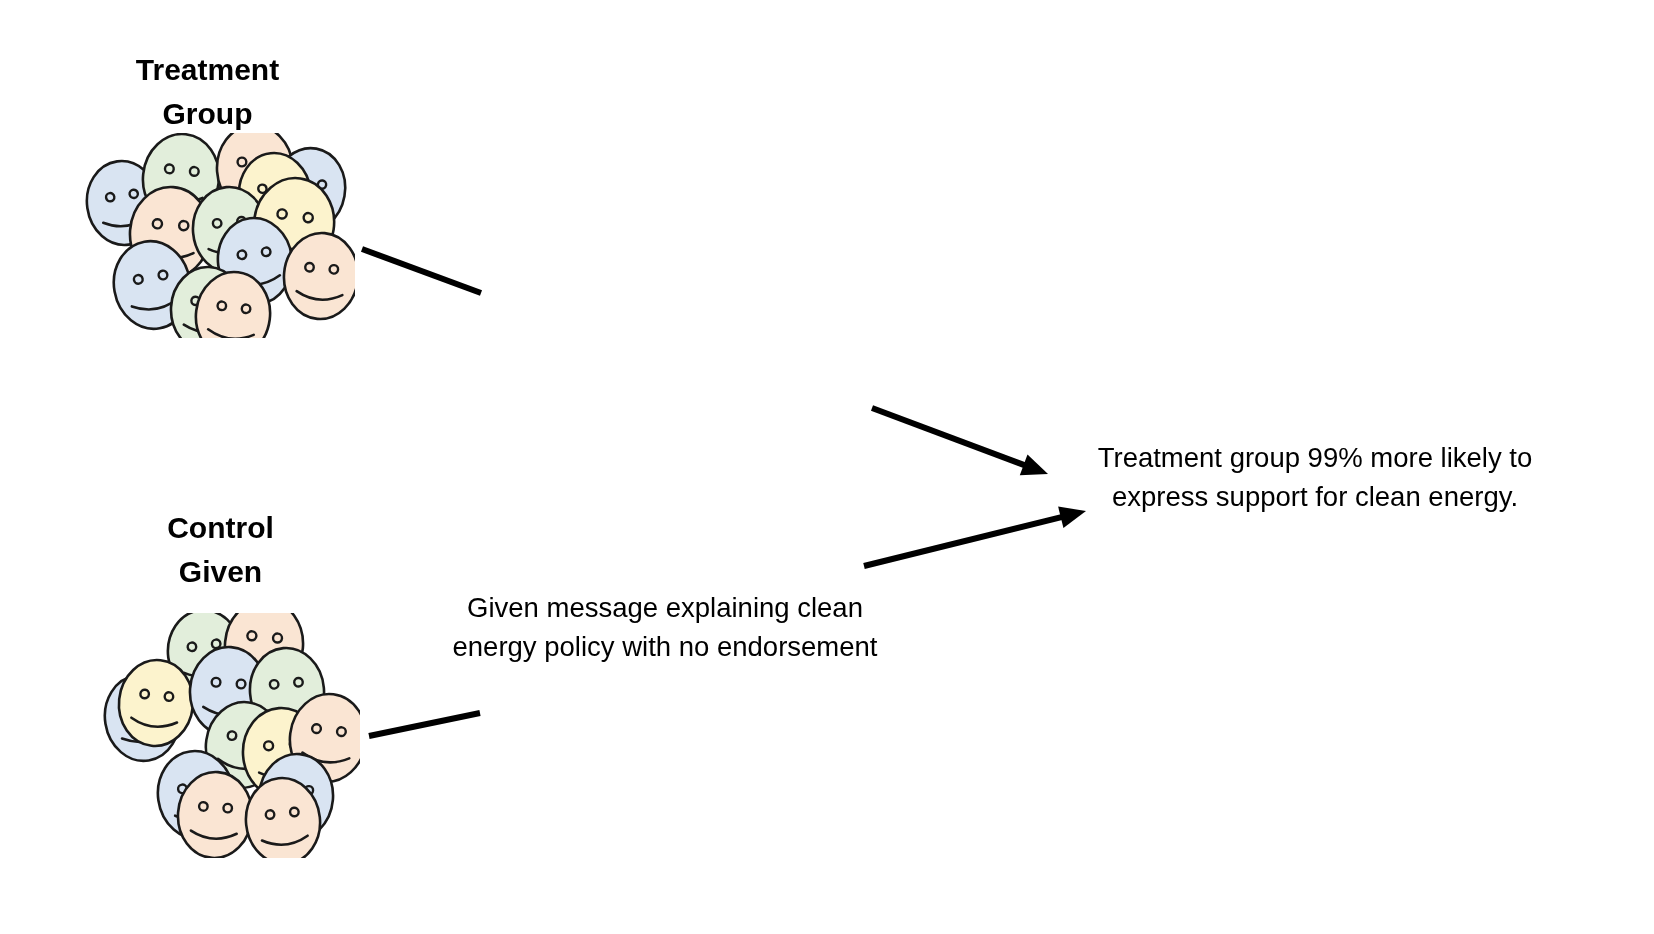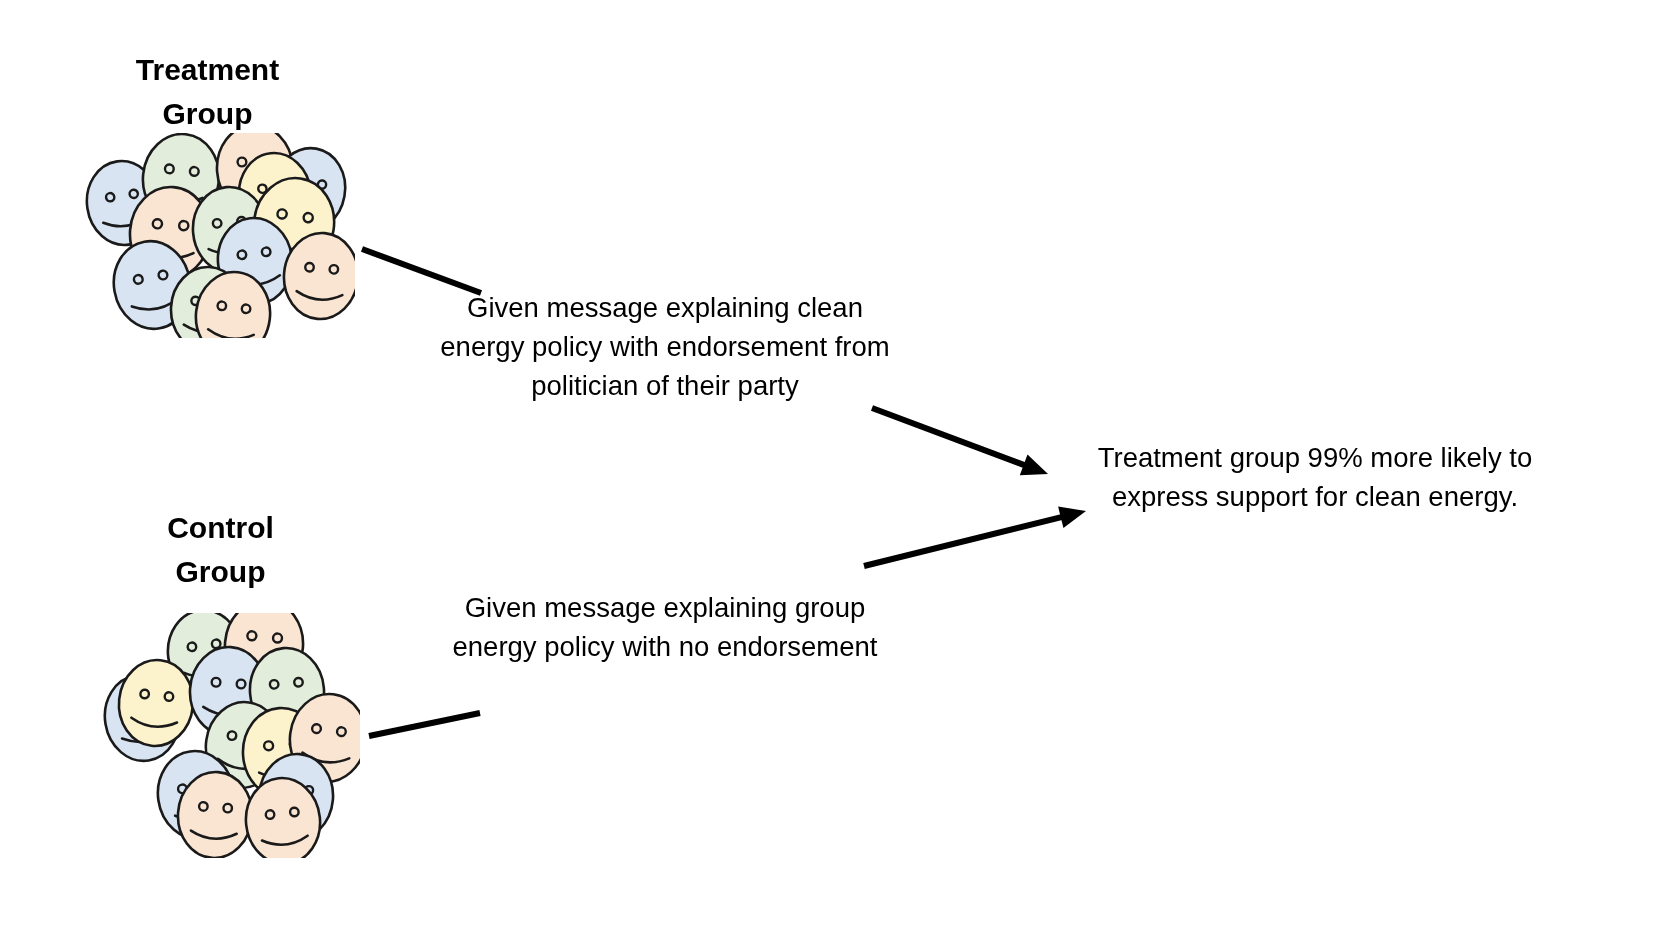--- a/index.html
+++ b/index.html
@@ -41,21 +41,21 @@
 </style>
 </head>
 <body>
 
 <div class="stage">
 
   <div class="group-label" id="treatment-label">Treatment
 Group</div>
 
   <div class="group-label" id="control-label">Control
-Group</div>
+Given</div>
 
   <div class="cluster" id="treatment-cluster">
     <svg id="treatment-svg" width="270" height="205" viewBox="0 0 270 205">
         <g transform="translate(38,70) rotate(-8)">
           <ellipse cx="0" cy="0" rx="36" ry="42" fill="#D9E4F2" stroke="#1A1A1A" stroke-width="2.6"></ellipse>
           <circle cx="-11.88" cy="-7.56" r="4.140000000000001" fill="#D9E4F2" stroke="#1A1A1A" stroke-width="2.4"></circle>
           <circle cx="11.88" cy="-7.56" r="4.140000000000001" fill="#D9E4F2" stroke="#1A1A1A" stroke-width="2.4"></circle>
           <path d="M -22.32 16.8 Q 0 29.4 22.32 16.8" fill="none" stroke="#1A1A1A" stroke-width="2.6" stroke-linecap="round"></path>
         </g>
         <g transform="translate(96,45) rotate(6)">
@@ -209,23 +209,22 @@
         </g>
         <g transform="translate(183,208) rotate(-6)">
           <ellipse cx="0" cy="0" rx="37" ry="43" fill="#FAE5D3" stroke="#1A1A1A" stroke-width="2.6"></ellipse>
           <circle cx="-12.21" cy="-7.739999999999999" r="4.255" fill="#FAE5D3" stroke="#1A1A1A" stroke-width="2.4"></circle>
           <circle cx="12.21" cy="-7.739999999999999" r="4.255" fill="#FAE5D3" stroke="#1A1A1A" stroke-width="2.4"></circle>
           <path d="M -22.94 17.2 Q 0 30.1 22.94 17.2" fill="none" stroke="#1A1A1A" stroke-width="2.6" stroke-linecap="round"></path>
         </g>
       </svg>
   </div>
 
-  <div class="flow-text" id="treatment-message">Given message explaining clean energy policy with endorsement from politician of their party</div>
-
-  <div class="flow-text" id="control-message">Given message explaining group energy policy with no endorsement</div>
+
+  <div class="flow-text" id="control-message">Given message explaining clean energy policy with no endorsement</div>
 
   <div class="flow-text" id="outcome-text">Treatment group 99% more likely to express support for clean energy.</div>
 
   <svg class="arrow-layer" id="arrow-layer" width="1654" height="934" viewBox="0 0 1654 934">
       <line x1="362" y1="241" x2="481" y2="285" stroke="#000" stroke-width="6" stroke-linecap="butt"></line>
       <line x1="369" y1="728" x2="480" y2="705" stroke="#000" stroke-width="6" stroke-linecap="butt"></line>
       <g>
         <line x1="872" y1="400" x2="1031.146074803757" y2="459.67977805140896" stroke="#000" stroke-width="6"></line>
         <polygon points="1048,466 1019.7930835257325,467.1704114719613 1027.517799240677,446.57116956544235" fill="#000"></polygon>
       </g>

